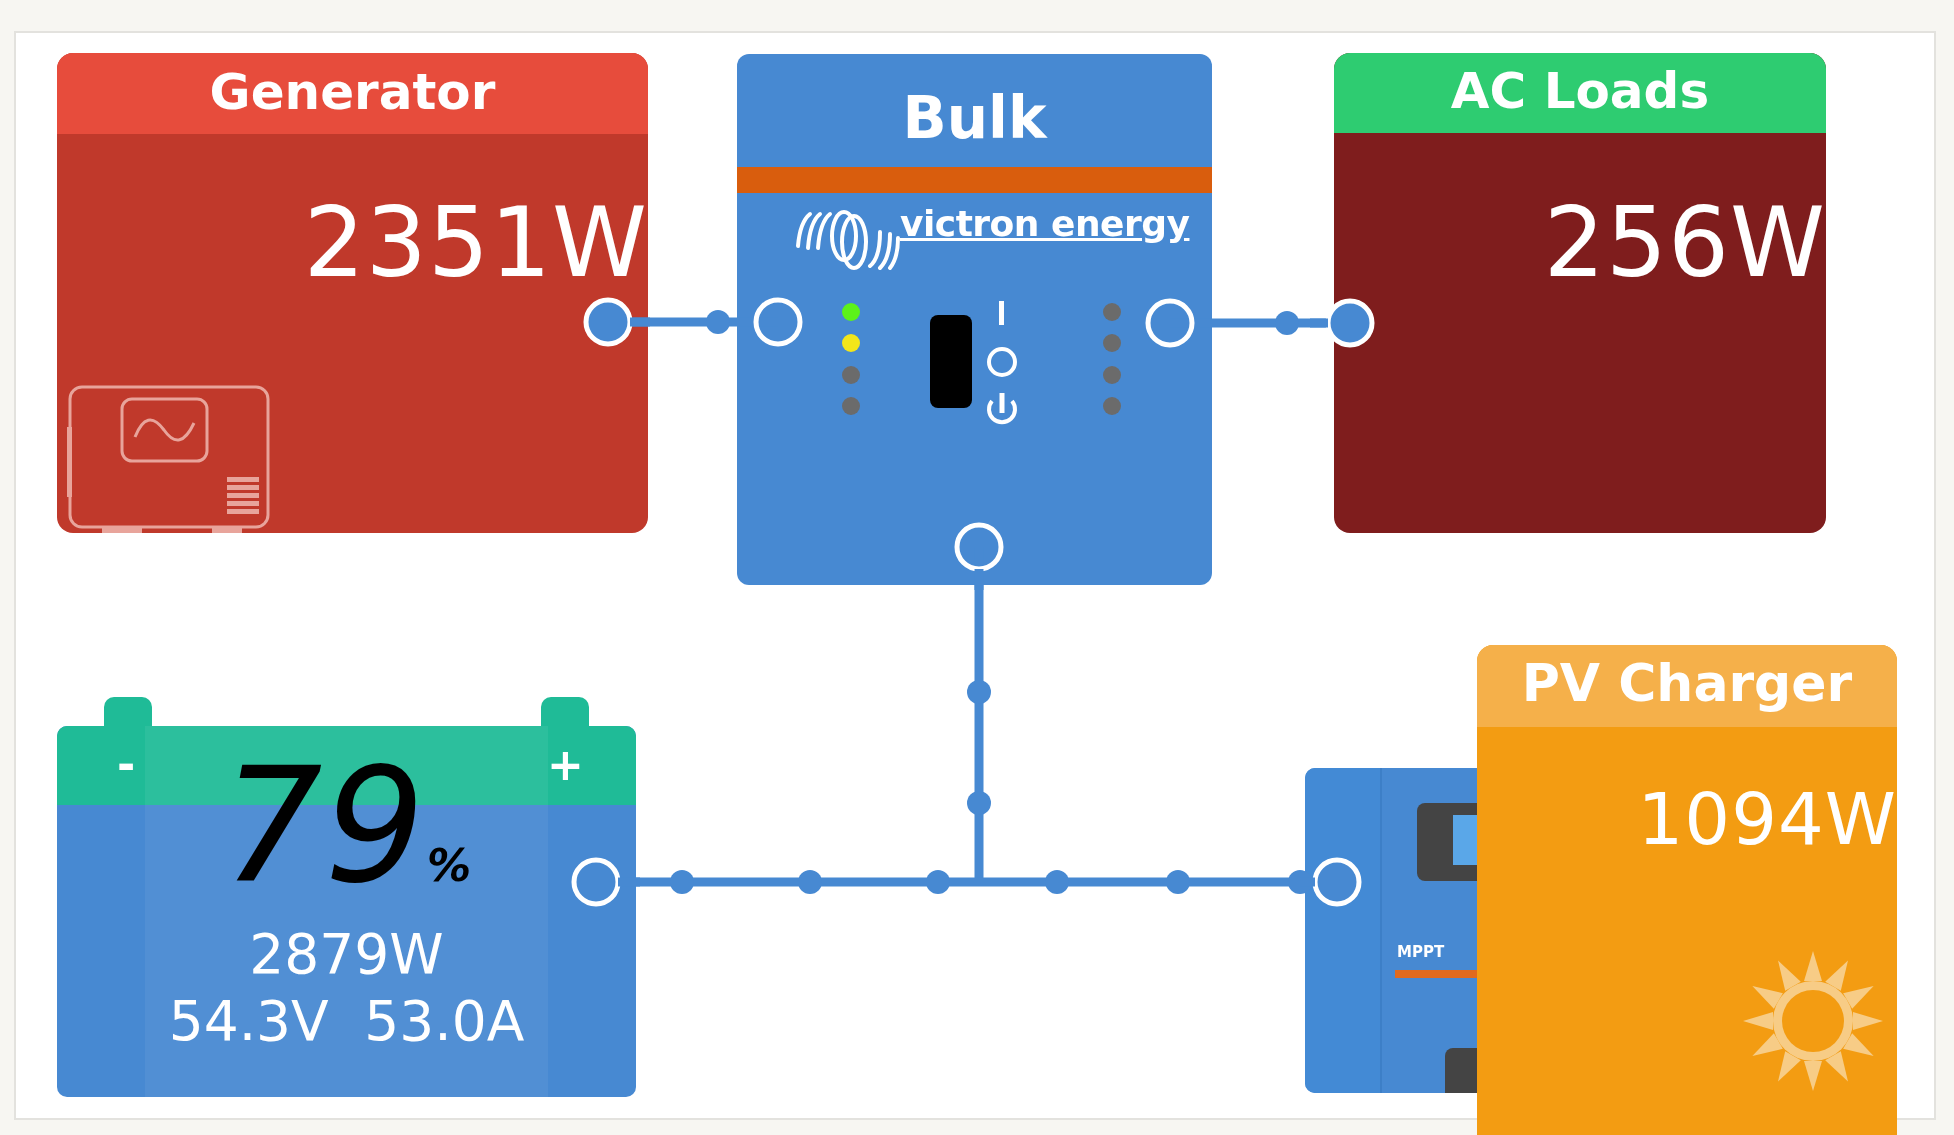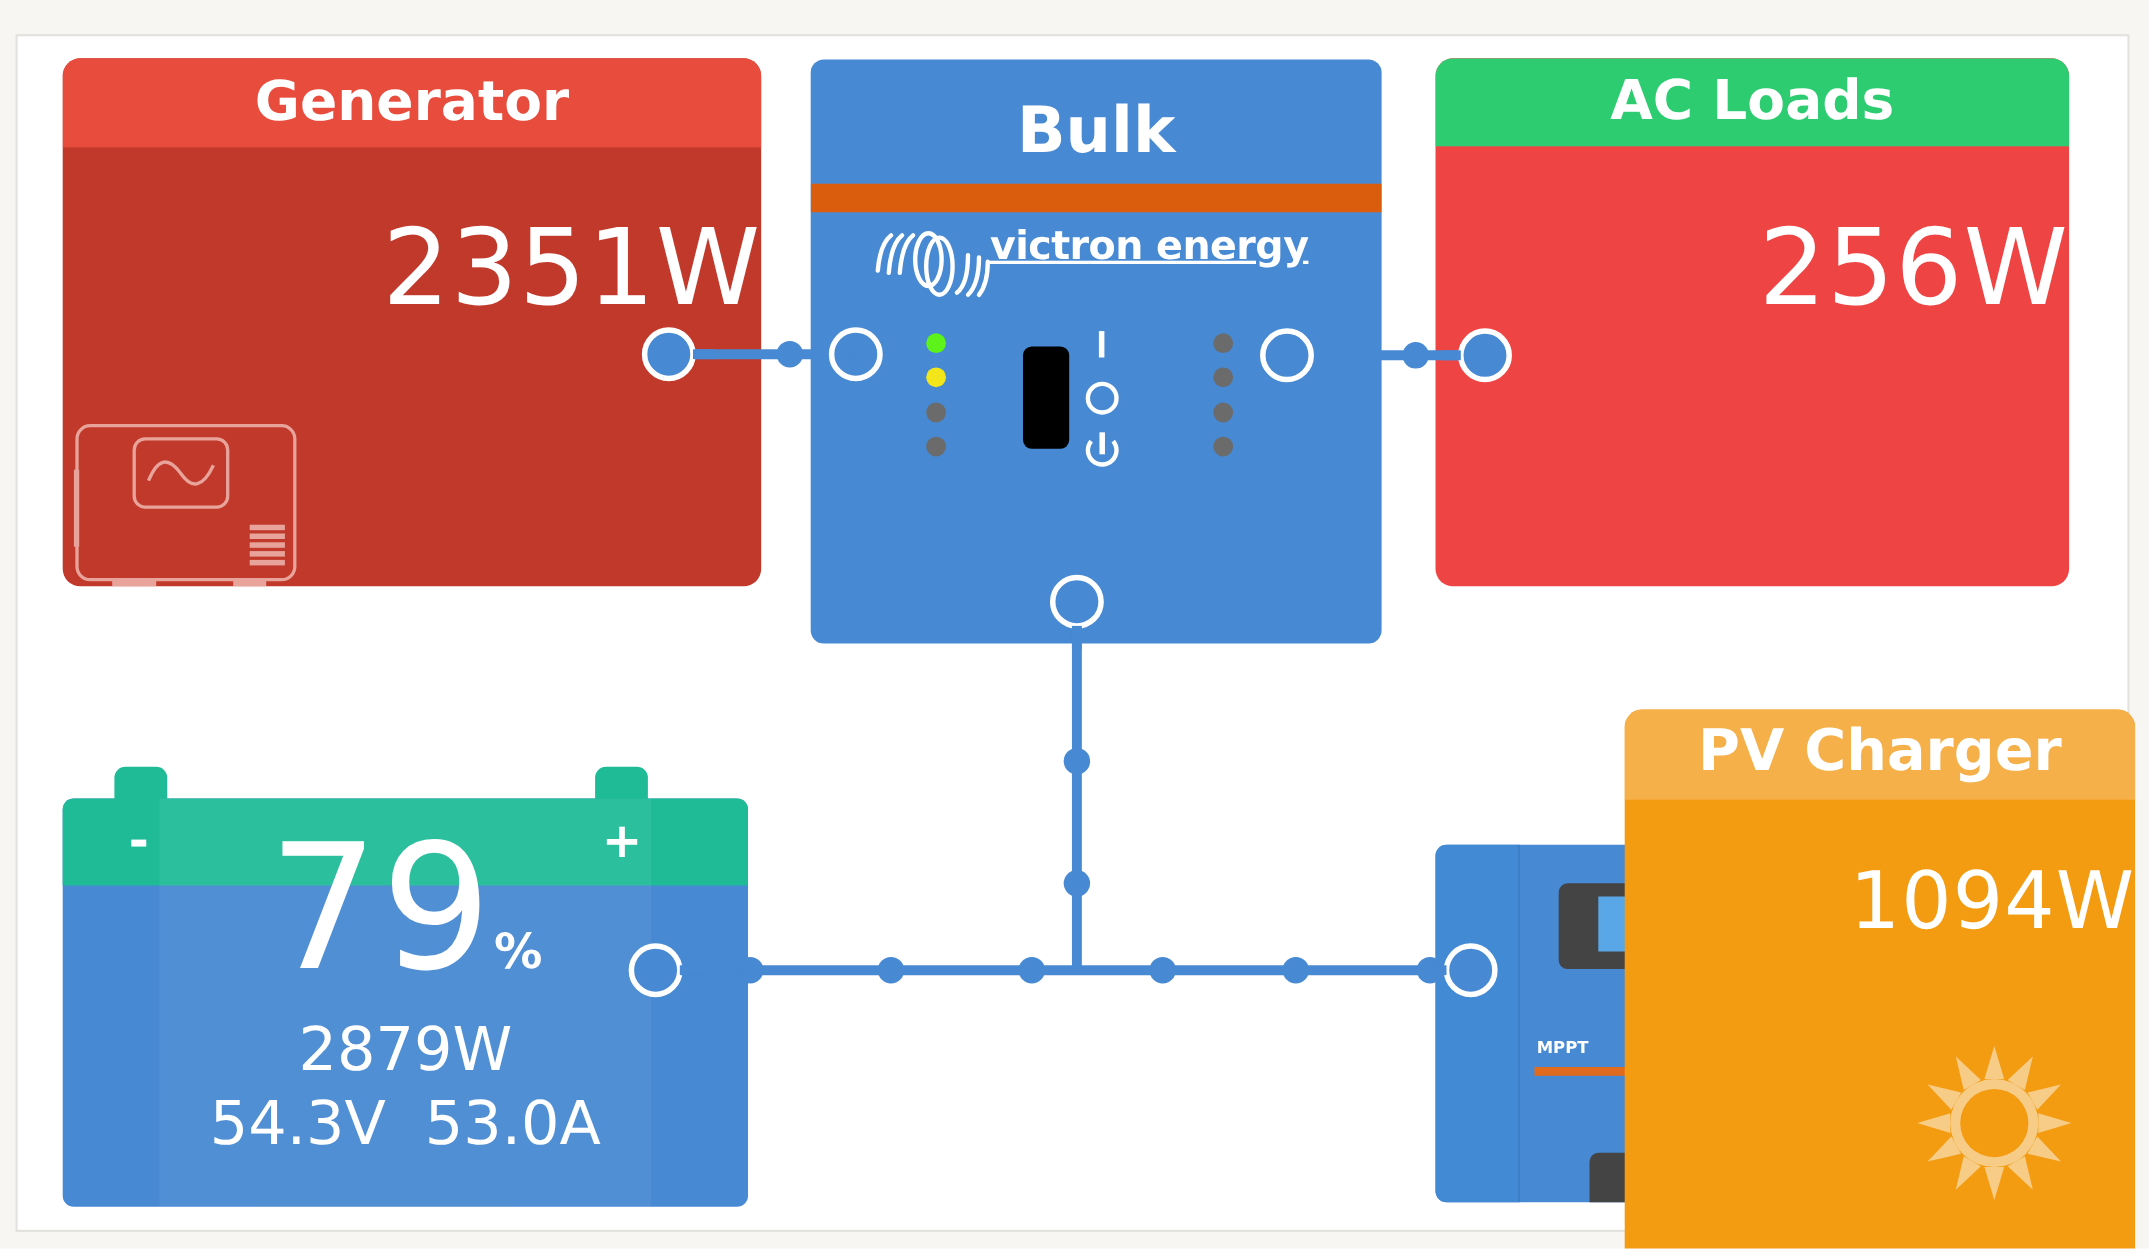--- a/index.html
+++ b/index.html
@@ -5,54 +5,54 @@
   html, body { margin: 0; padding: 0; }
   body {
     width: 1954px; height: 1135px; position: relative; overflow: hidden;
     background: #f7f6f2;
     font-family: "DejaVu Sans", sans-serif;
   }
   .frame {
     position: absolute; left: 14px; top: 31px; width: 1922px; height: 1089px;
     background: #ffffff; border: 2px solid #e3e2de; box-sizing: border-box;
   }
-  .box { position: absolute; border-radius: 16px; overflow: hidden; padding-left: 44px; }
+  .box { position: absolute; border-radius: 16px; overflow: hidden; }
   .box .hdr {
     position: absolute; left: 0; top: 0; right: 0;
     color: #fff; font-weight: bold; text-align: center;
     font-size: 50px; line-height: 80px;
   }
   .box .val {
     position: absolute; left: 0; right: 0; text-align: right; color: #fff;
     font-size: 96px; line-height: 100px; letter-spacing: 1px;
   }
   
   #gen { left: 57px; top: 53px; width: 591px; height: 480px; background: #c0392b; }
   #gen .hdr { height: 81px; background: #e74c3c; line-height: 78px; }
   #gen .val { top: 140px; }
   
-  #ac { left: 1305px; top: 53px; width: 532px; height: 480px; background: #ef4444; }
+  #ac { left: 1334px; top: 53px; width: 492px; height: 480px; background: #7f1d1d; }
   #ac .hdr { height: 80px; background: #2ecc71; line-height: 76px; }
   #ac .val { top: 140px; }
   
   #inv { left: 737px; top: 54px; width: 475px; height: 531px; background: #4789d2; border-radius: 12px; }
   #inv .hdr { height: 112px; line-height: 112px; font-size: 58px; top: 8px; }
   #inv .stripe { position: absolute; left: 0; right: 0; top: 113px; height: 26px; background: #d95d0d; }
   .brand-text {
     position: absolute; left: 163px; top: 140px; color: #fff; font-weight: bold;
     font-size: 36px; letter-spacing: -0.5px; line-height: 60px; text-decoration: underline;
   }
   .led { position: absolute; width: 18px; height: 18px; border-radius: 50%; }
   .switch { position: absolute; left: 193px; top: 261px; width: 42px; height: 93px; background: #000; border-radius: 8px; }
   
   #bat { left: 57px; top: 726px; width: 579px; height: 371px; background: #4789d2; border-radius: 10px; overflow: visible; }
   #bat .top { position: absolute; left: 0; top: 0; right: 0; height: 79px; background: #1fbb97; border-radius: 10px 10px 0 0; }
   #bat .panel { position: absolute; left: 88px; right: 88px; top: 0; bottom: 0; background: rgba(255,255,255,0.06); }
   .terminal { position: absolute; top: -29px; width: 48px; height: 32px; background: #1fbb97; border-radius: 10px 10px 0 0; }
-  .soc { position: absolute; left: 0; right: 0; top: 20px; text-align: center; color: #ffffff; }
+  .soc { position: absolute; left: 0; right: 0; top: 20px; text-align: center; color: #000000; font-style: italic; }
   .soc .num { font-size: 158px; line-height: 160px; letter-spacing: 2px; }
   .soc .pct { font-size: 44px; font-weight: bold; }
   .bat-power { position: absolute; left: 0; right: 0; top: 198px; text-align: center; color: #fff; font-size: 55px; line-height: 60px; }
   .bat-va { position: absolute; left: 0; right: 0; top: 265px; text-align: center; color: #fff; font-size: 55px; line-height: 60px; word-spacing: 18px; }
   .sign { position: absolute; top: 14px; color: #fff; font-size: 44px; font-weight: bold; line-height: 50px; }
   
   #mppt { position: absolute; left: 1305px; top: 768px; width: 200px; height: 325px; background: #4789d2; border-radius: 10px 6px 6px 10px; }
   #mppt .lip { position: absolute; left: 0; top: 0; bottom: 0; width: 75px; background: #438ad5; border-right: 2px solid #3d7fc7; border-radius: 10px 0 0 10px; }
   #mppt .disp { position: absolute; left: 112px; top: 35px; width: 90px; height: 78px; background: #444; border-radius: 8px; }
   #mppt .disp .scr { position: absolute; left: 36px; top: 12px; width: 40px; height: 50px; background: #5aa7e8; }

